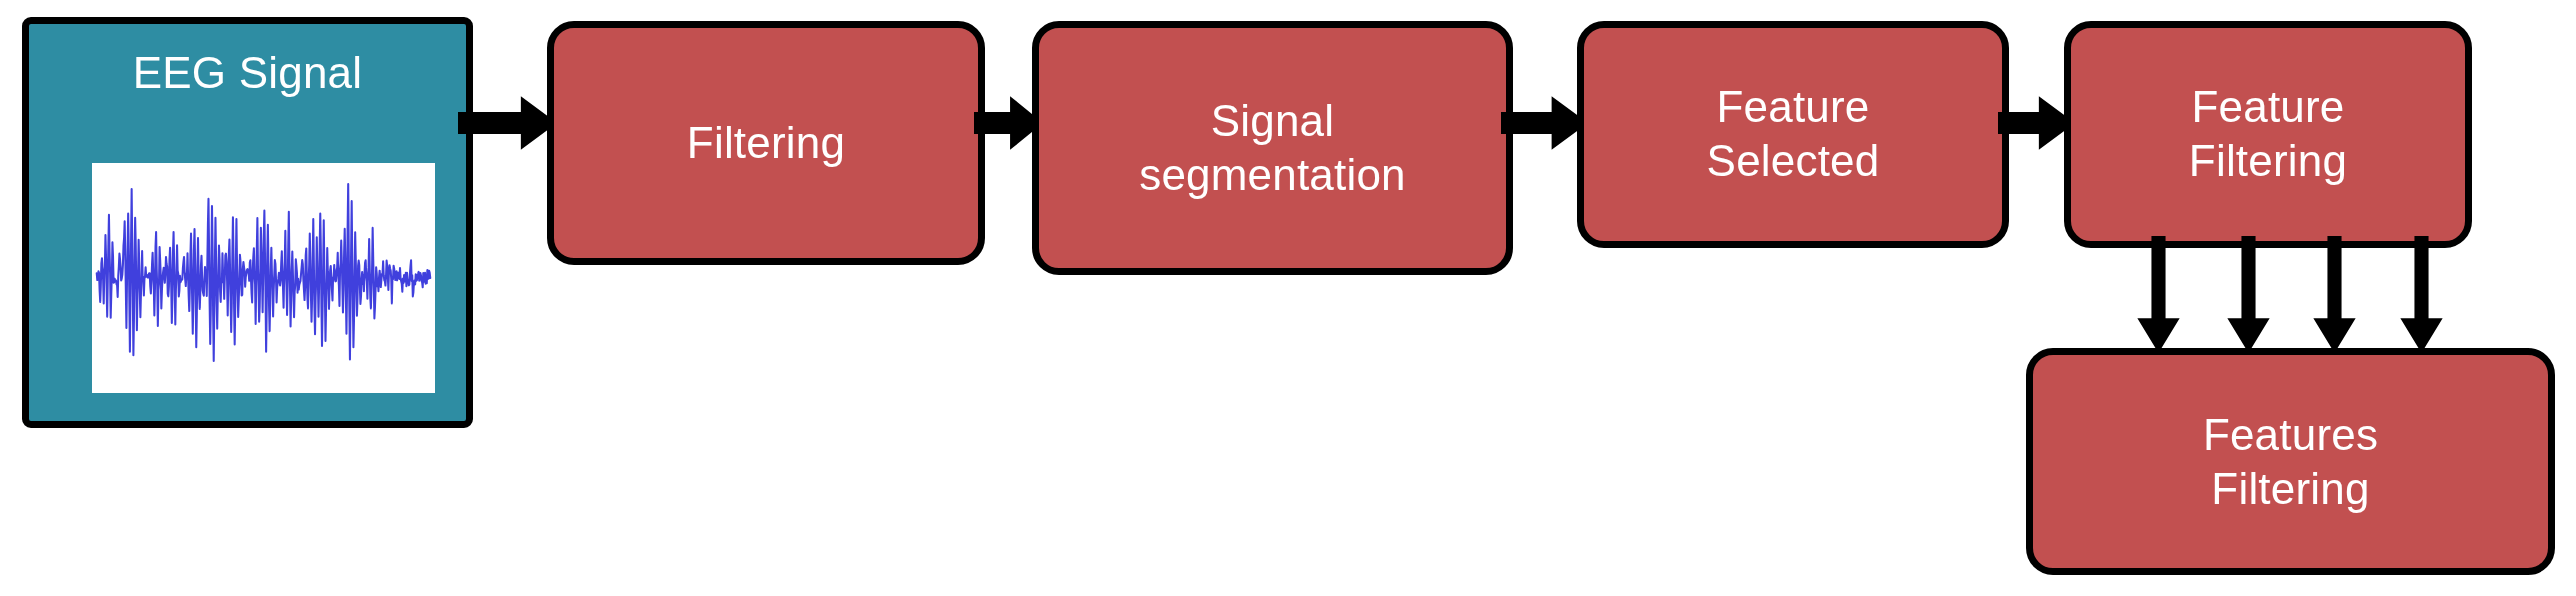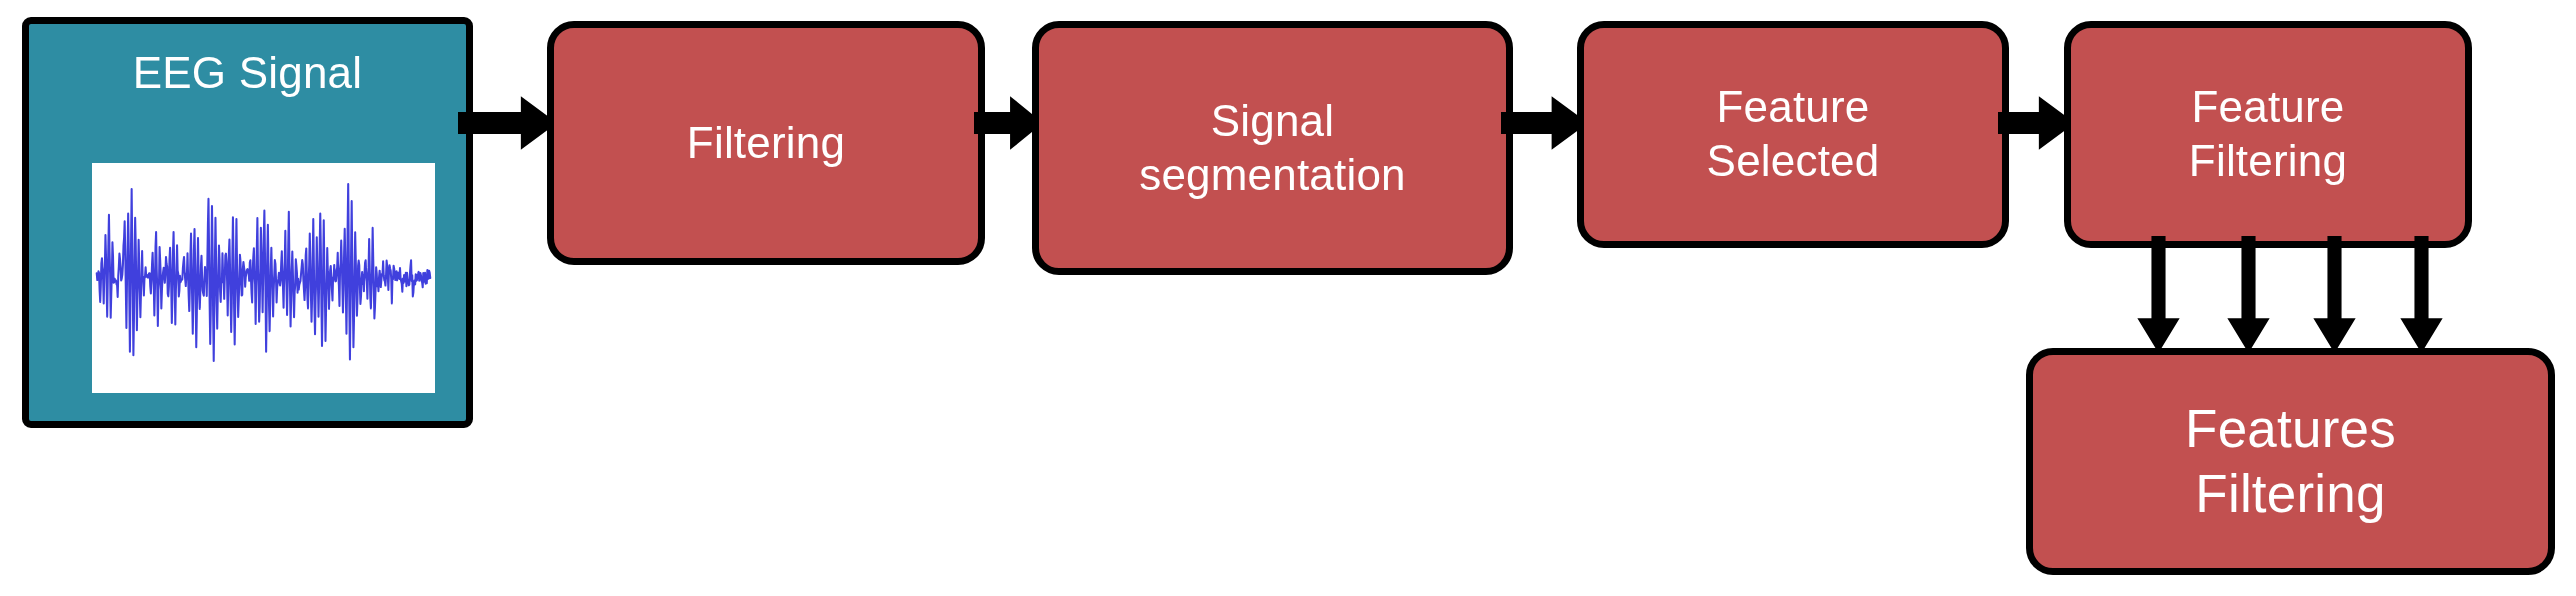--- a/index.html
+++ b/index.html
@@ -103,21 +103,21 @@
     height: 227px;
   }
   #node-selector .line { font-size: 44px; }
 
   #node-features-selected {
     left: 2026px;
     top: 348px;
     width: 529px;
     height: 227px;
   }
-  #node-features-selected .line { font-size: 53px; }
+  #node-features-selected .line { font-size: 44px; }
 
   
   .arrow-h {
     position: absolute;
     height: 60px;
   }
   .arrow-h svg { display: block; width: 100%; height: 100%; }
 
   #arrow-eeg-filtering   { left: 458px;  top: 93px; width: 99px; }
   #arrow-filtering-seg   { left: 974px; top: 93px; width: 69px;  }

